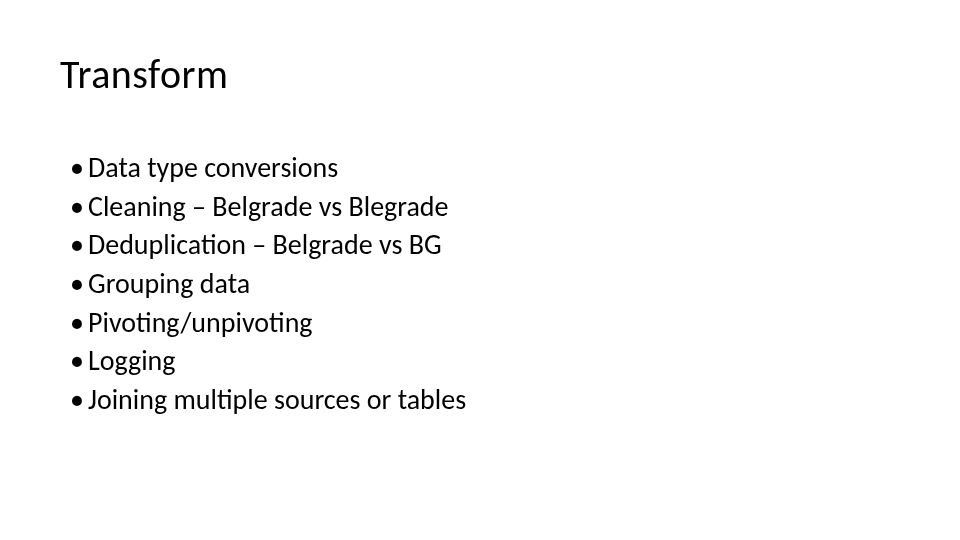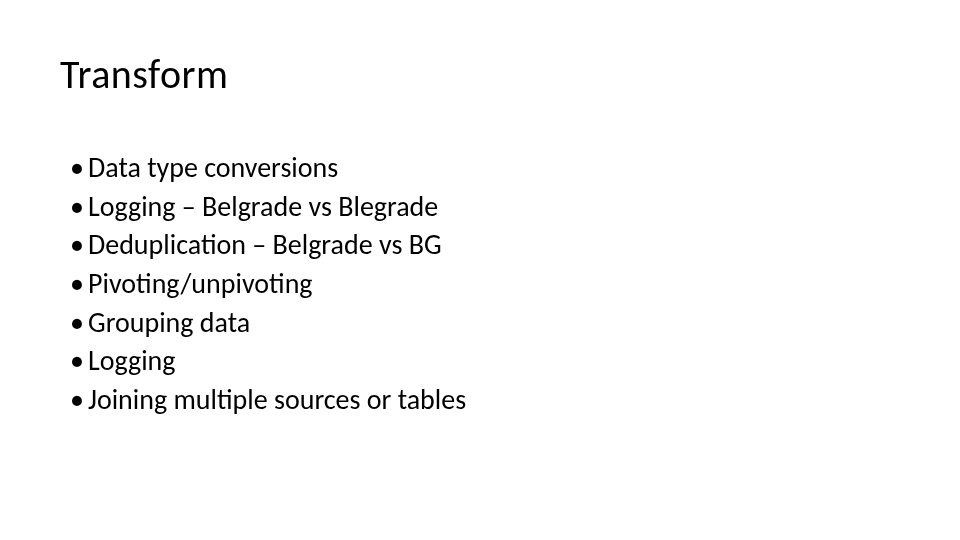--- a/index.html
+++ b/index.html
@@ -39,19 +39,19 @@
       top: 0;
     }
   </style>
 </head>
 <body>
 
 <h1 class="slide-title">Transform</h1>
 
 <ul class="bullet-list">
   <li class="bullet-item">Data type conversions</li>
-  <li class="bullet-item">Logging – Belgrade vs Blegrade</li>
+  <li class="bullet-item">Cleaning – Belgrade vs Blegrade</li>
   <li class="bullet-item">Deduplication – Belgrade vs BG</li>
+  <li class="bullet-item">Grouping data</li>
   <li class="bullet-item">Pivoting/unpivoting</li>
-  <li class="bullet-item">Grouping data</li>
   <li class="bullet-item">Logging</li>
   <li class="bullet-item">Joining multiple sources or tables</li>
 </ul>
 
 </body></html>

